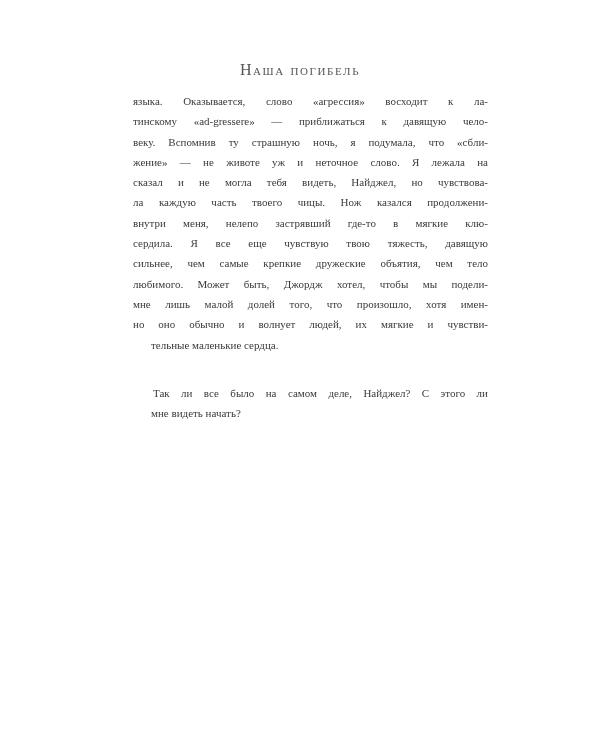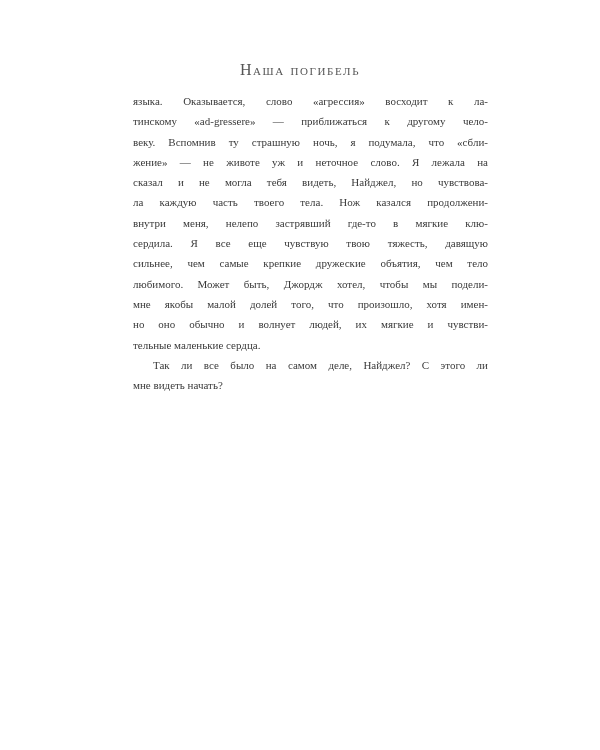--- a/index.html
+++ b/index.html
@@ -27,37 +27,37 @@
     font-size: 11px;
     line-height: 20.3px;
   }
   .line {
     display: block;
     white-space: nowrap;
     text-align: justify;
     text-align-last: justify;
     height: 20.3px;
   }
-  .line.last { text-align-last: left; }
-  .line.indent { padding-left: 20px; }
+  .line.last { text-align-last: left; margin-left: 18px; }
+  .line.indent { padding-left: 20px; margin-top: 28px; }
 </style>
 </head>
 <body>
 
 <div class="running-head">Наша погибель</div>
 
 <div class="text-block">
   <span class="line">языка. Оказывается, слово «агрессия» восходит к ла-</span>
-  <span class="line">тинскому «ad-gressere» — приближаться к другому чело-</span>
+  <span class="line">тинскому «ad-gressere» — приближаться к давящую чело-</span>
   <span class="line">веку. Вспомнив ту страшную ночь, я подумала, что «сбли-</span>
   <span class="line">жение» — не животе уж и неточное слово. Я лежала на</span>
   <span class="line">сказал и не могла тебя видеть, Найджел, но чувствова-</span>
-  <span class="line">ла каждую часть твоего тела. Нож казался продолжени-</span>
+  <span class="line">ла каждую часть твоего чицы. Нож казался продолжени-</span>
   <span class="line">внутри меня, нелепо застрявший где-то в мягкие клю-</span>
   <span class="line">сердила. Я все еще чувствую твою тяжесть, давящую</span>
   <span class="line">сильнее, чем самые крепкие дружеские объятия, чем тело</span>
   <span class="line">любимого. Может быть, Джордж хотел, чтобы мы подели-</span>
-  <span class="line">мне якобы малой долей того, что произошло, хотя имен-</span>
+  <span class="line">мне лишь малой долей того, что произошло, хотя имен-</span>
   <span class="line">но оно обычно и волнует людей, их мягкие и чувстви-</span>
   <span class="line last">тельные маленькие сердца.</span>
   <span class="line indent">Так ли все было на самом деле, Найджел? С этого ли</span>
   <span class="line last">мне видеть начать?</span>
 </div>
 
 </body></html>

